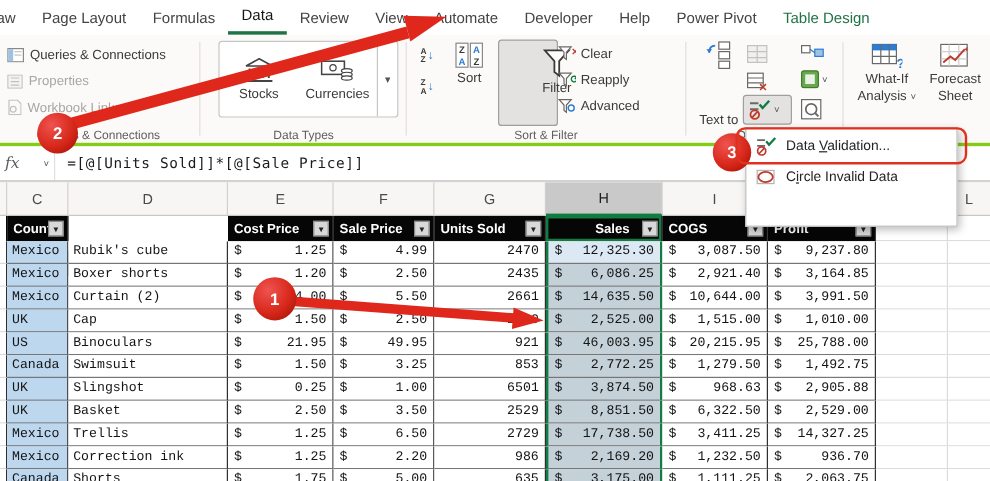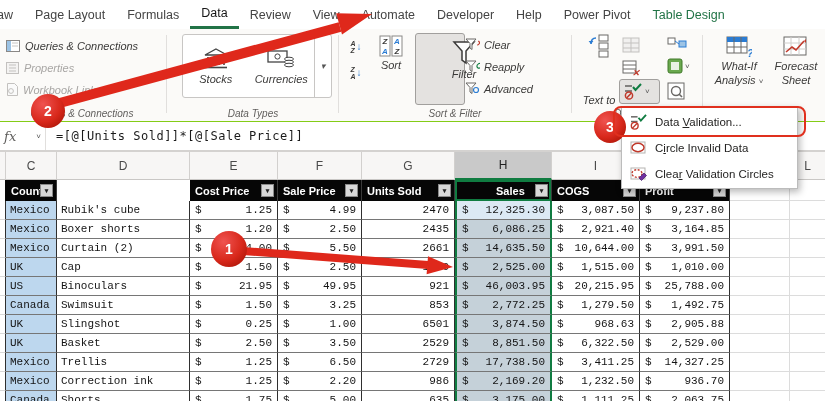--- a/index.html
+++ b/index.html
@@ -8,21 +8,21 @@
   #stage { position:relative; width:825px; height:401px; overflow:hidden; background:#fff; }
 
   
   .tabbar { position:absolute; left:0; top:0; width:825px; height:29px; background:#fff; display:flex; align-items:stretch; }
   .tab { display:flex; align-items:center; padding:0 11px; font-size:12.5px; color:#444; white-space:nowrap; cursor:default; }
   .tab.partial { margin-left:-14px; }
   .tab.active { color:#161616; border-bottom:3px solid #217346; font-weight:400; }
   .tab.contextual { color:#217346; }
 
   
-  .ribbon { position:absolute; left:0; top:29px; width:825px; height:93px; background:#fbfaf8; border-bottom:1px solid #84cc16;font-style:italic; }
+  .ribbon { position:absolute; left:0; top:29px; width:825px; height:93px; background:#fbfaf8; border-bottom:3px solid #84cc16; }
   .rdiv { position:absolute; top:6px; height:78px; width:1px; background:#e1dfdd; }
   .rgroup { position:absolute; top:0; height:92px; }
   .glabel { position:absolute; bottom:2px; left:0; right:0; text-align:center; font-size:10px; color:#605e5c; white-space:nowrap; }
 
   .stackbtn { display:flex; align-items:center; gap:5px; font-size:11px; color:#3b3a39; height:19px; padding-left:6px; white-space:nowrap; }
   .stackbtn.disabled { color:#a8a6a4; }
 
   .gallery { position:absolute; left:12px; top:5px; width:150px; height:64px; border:1px solid #c8c6c4; border-radius:3px; background:#fff; display:flex; }
   .gal-item { flex:1; display:flex; flex-direction:column; align-items:center; justify-content:center; gap:3px; font-size:11px; color:#3b3a39; }
   .gal-strip { width:17px; border-left:1px solid #c8c6c4; display:flex; align-items:center; justify-content:center; font-size:9px; color:#555; }
@@ -697,28 +697,20 @@
           <line x1="2.6" y1="15" x2="7.4" y2="10" stroke="#c0392b" stroke-width="1.5"></line>
         </svg>
       <span><span>Data </span><span class="mn-key">V</span><span>alidation...</span></span>
     </div>
     <div class="mitem">
       <svg width="17" height="16" viewBox="0 0 17 16">
           <rect x="1" y="2" width="14" height="11" fill="#fff" stroke="#b5b3b1"></rect>
           <ellipse cx="8" cy="7.5" rx="6" ry="4.2" fill="none" stroke="#c0392b" stroke-width="1.5"></ellipse>
         </svg>
       <span><span>C</span><span class="mn-key">i</span><span>rcle Invalid Data</span></span>
-    </div>
-    <div class="mitem">
-      <svg width="17" height="16" viewBox="0 0 17 16">
-          <rect x="1" y="2" width="14" height="11" fill="#fff" stroke="#b5b3b1"></rect>
-          <ellipse cx="7" cy="7.5" rx="5" ry="3.8" fill="none" stroke="#c0392b" stroke-width="1.3" stroke-dasharray="2,1.5"></ellipse>
-          <path d="M9 12 l5 -5 2.5 2.5 -5 5 z" fill="#7030A0" stroke="#4b1f6f" stroke-width="0.8"></path>
-        </svg>
-      <span><span>Clea</span><span class="mn-key">r</span><span> Validation Circles</span></span>
     </div>
   </div>
 
   <div class="redrect"></div>
 
   <svg class="overlay" width="825" height="401" viewBox="0 0 825 401">
     <g>
       <line x1="56" y1="104" x2="340" y2="27" stroke="#df281b" stroke-width="10"></line>
       <polygon points="372,14 342,34.6 336.2,13.2" fill="#df281b"></polygon>
     </g>

